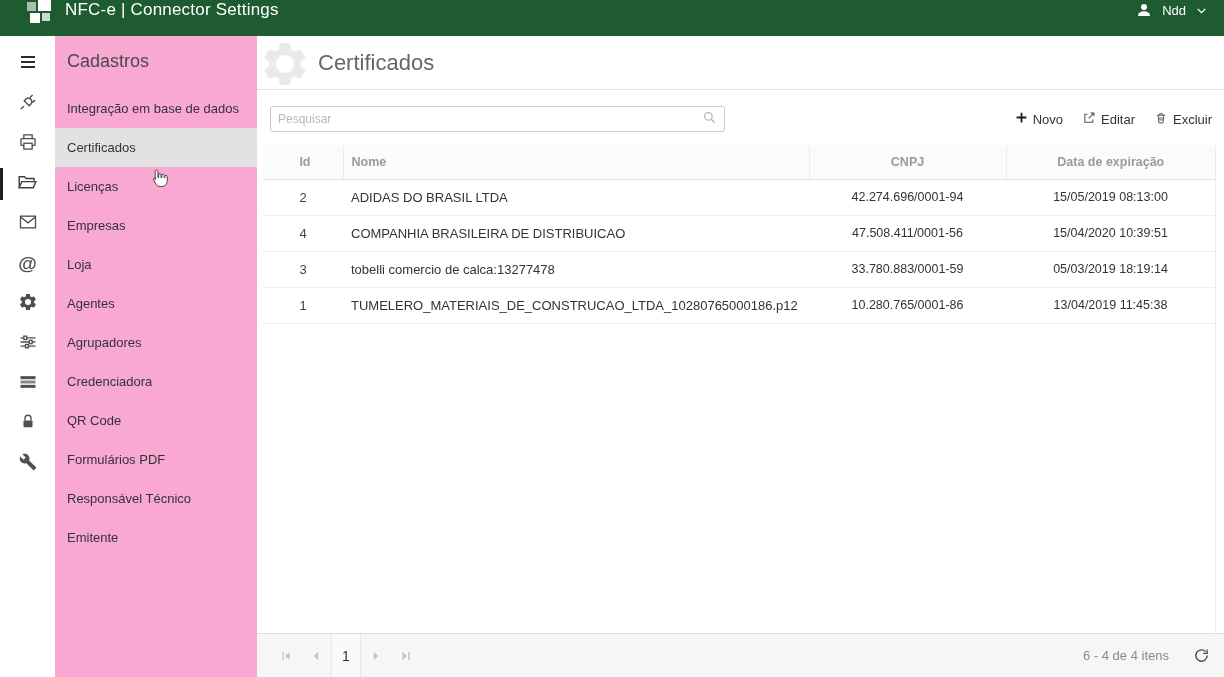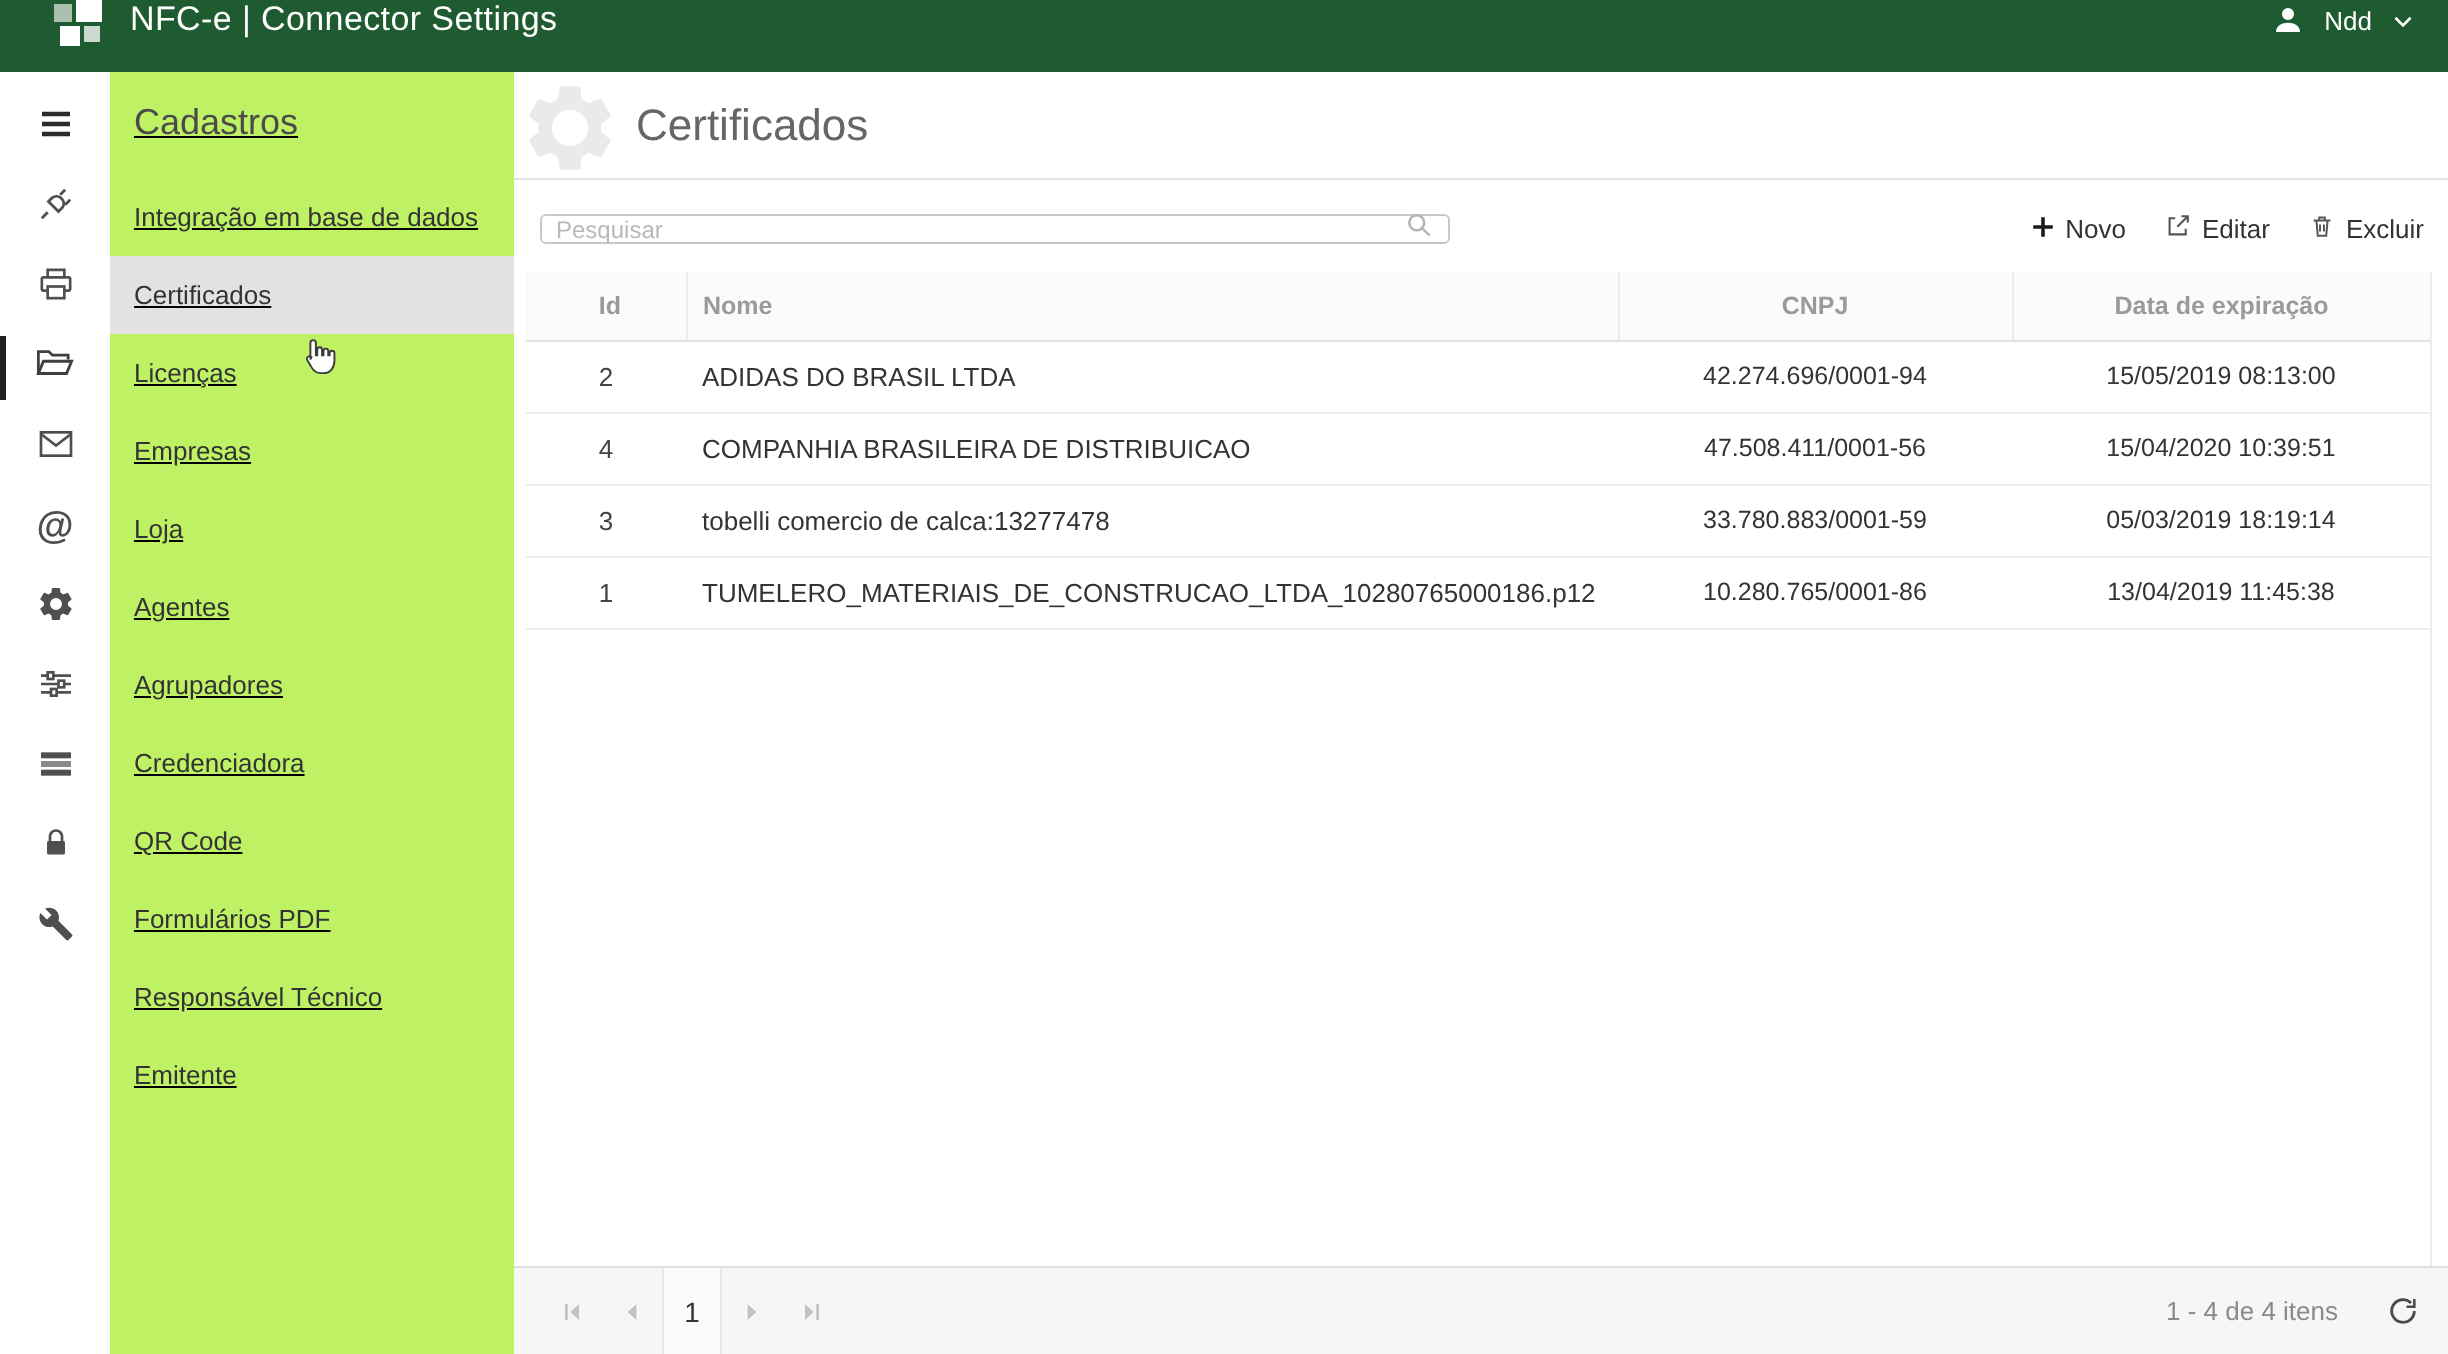--- a/index.html
+++ b/index.html
@@ -28,33 +28,33 @@
   .rail { width:55px; background:#fff; padding-top:8px; flex:none; }
   .rail-item {
     height:40px; display:flex; align-items:center; justify-content:center;
     position:relative; color:#4f4f4f; cursor:pointer;
   }
   .rail-item.active::before {
     content:""; position:absolute; left:0; top:4px; bottom:4px; width:3px; background:#1f1f1f;
   }
   .rail-item .at-glyph { font-size:19px; font-weight:700; color:#4f4f4f; }
   
-  .sidebar { width:202px; background:#bef264; flex:none;text-decoration:underline; }
+  .sidebar { width:202px; background:#f9a8d4; flex:none; }
   .sidebar-title { font-size:18px; color:#4a4a4a; padding:15px 12px 17px 12px; font-weight:400; }
   .sidebar-item { font-size:13px; color:#333; padding:12px 12px 12px 12px; cursor:pointer; line-height:15px; }
   .sidebar-item.active { background:#e2e2e2; }
   
   .main { flex:1; display:flex; flex-direction:column; background:#fff; min-width:0; }
   .title-bar { height:54px; position:relative; border-bottom:1px solid #e3e3e3; display:flex; align-items:center; flex:none; }
   .title-gear { position:absolute; left:2px; top:2px; }
   .page-title { font-size:22px; font-weight:400; color:#666; margin-left:61px; }
   .content { flex:1; display:flex; flex-direction:column; padding:16px 8px 0 6px; min-height:0; }
   .controls { display:flex; align-items:center; margin:0 0 13px 7px; flex:none; }
   .search-box {
-    width:455px; height:15px; border:1px solid #c9c9c9; border-radius:3px;
+    width:455px; height:26px; border:1px solid #c9c9c9; border-radius:3px;
     display:flex; align-items:center; padding:0 7px; background:#fff;
   }
   .search-box input { border:none; outline:none; flex:1; font-size:12px; color:#444; font-family:inherit; background:transparent; }
   .search-box input::placeholder { color:#b9b9b9; }
   .toolbar { margin-left:auto; display:flex; gap:19px; font-size:13px; color:#333; padding-right:4px; }
   .tb-btn { display:flex; align-items:center; gap:5px; cursor:pointer; }
   
   .grid { flex:1; display:flex; flex-direction:column; min-height:0; border-right:1px solid #ececec; }
   table { width:100%; border-collapse:collapse; font-size:13px; table-layout:fixed; }
   col.c-id { width:80px; } col.c-cnpj { width:197px; } col.c-exp { width:209px; }
@@ -337,21 +337,21 @@
             <path d="M5.5 3.5L10.5 8l-5 4.5z"></path>
           </svg>
       </div>
       <div class="pg-btn">
         <svg width="14" height="14" viewBox="0 0 16 16" fill="#c2c2c2">
             <path d="M4 3.5L9 8l-5 4.5z"></path>
             <rect x="10.4" y="3.5" width="1.6" height="9"></rect>
           </svg>
       </div>
       <div class="pager-right">
-        <span class="pager-info">1 - 4 de 4 itens</span>
+        <span class="pager-info">6 - 4 de 4 itens</span>
         <span class="refresh">
           <svg width="17" height="17" viewBox="0 0 24 24" fill="none" stroke="#4a4a4a" stroke-width="2">
             <path d="M20 12a8 8 0 11-2.3-5.6"></path>
               <path d="M20 3.5V9h-5.5" stroke-width="1.8"></path>
           </svg>
         </span>
       </div>
     </div>
   </div>
 </div>

